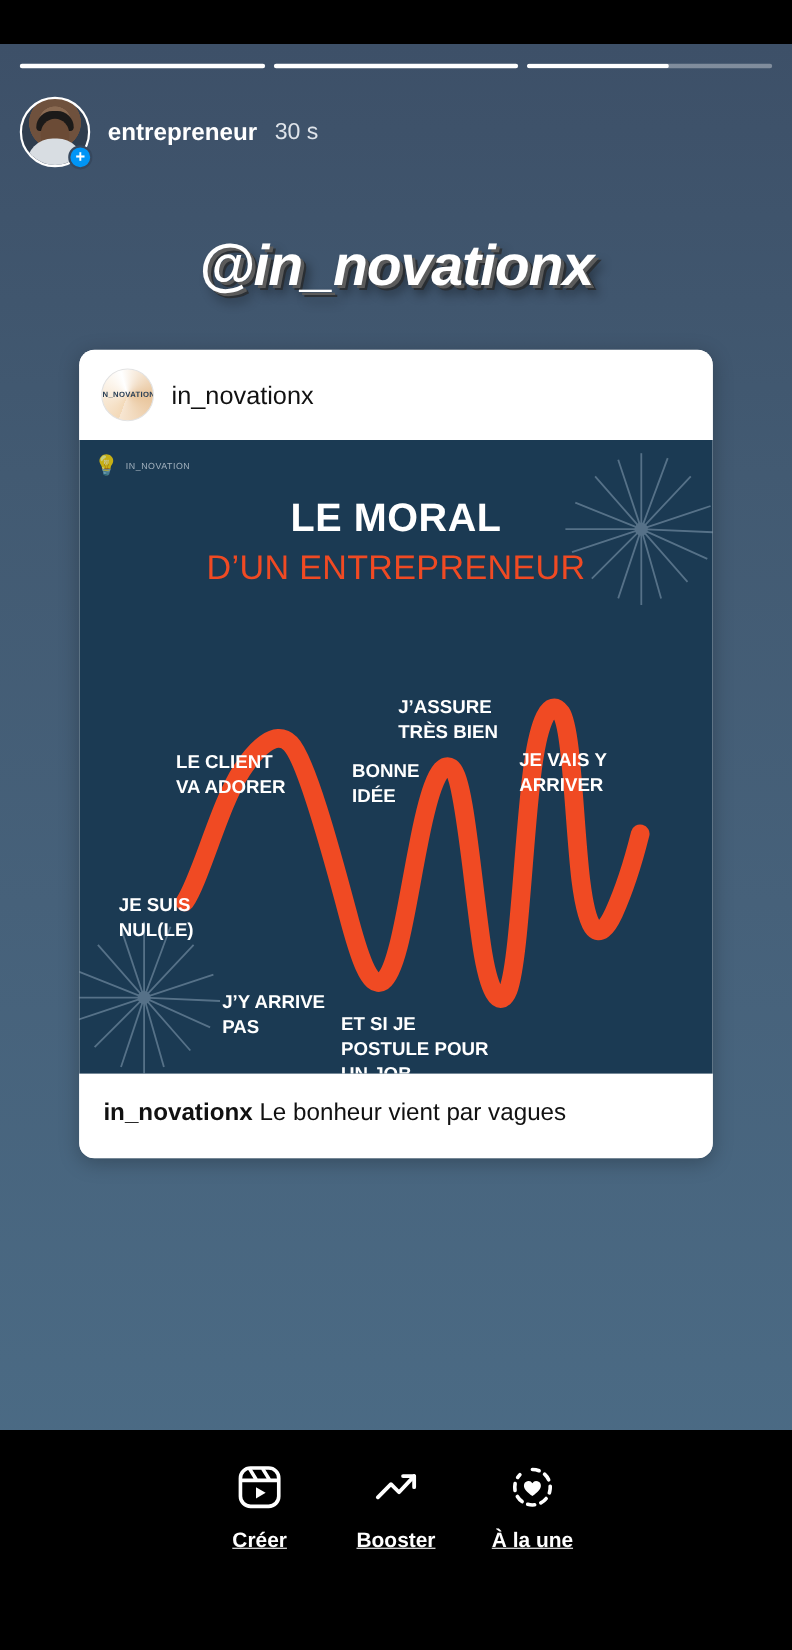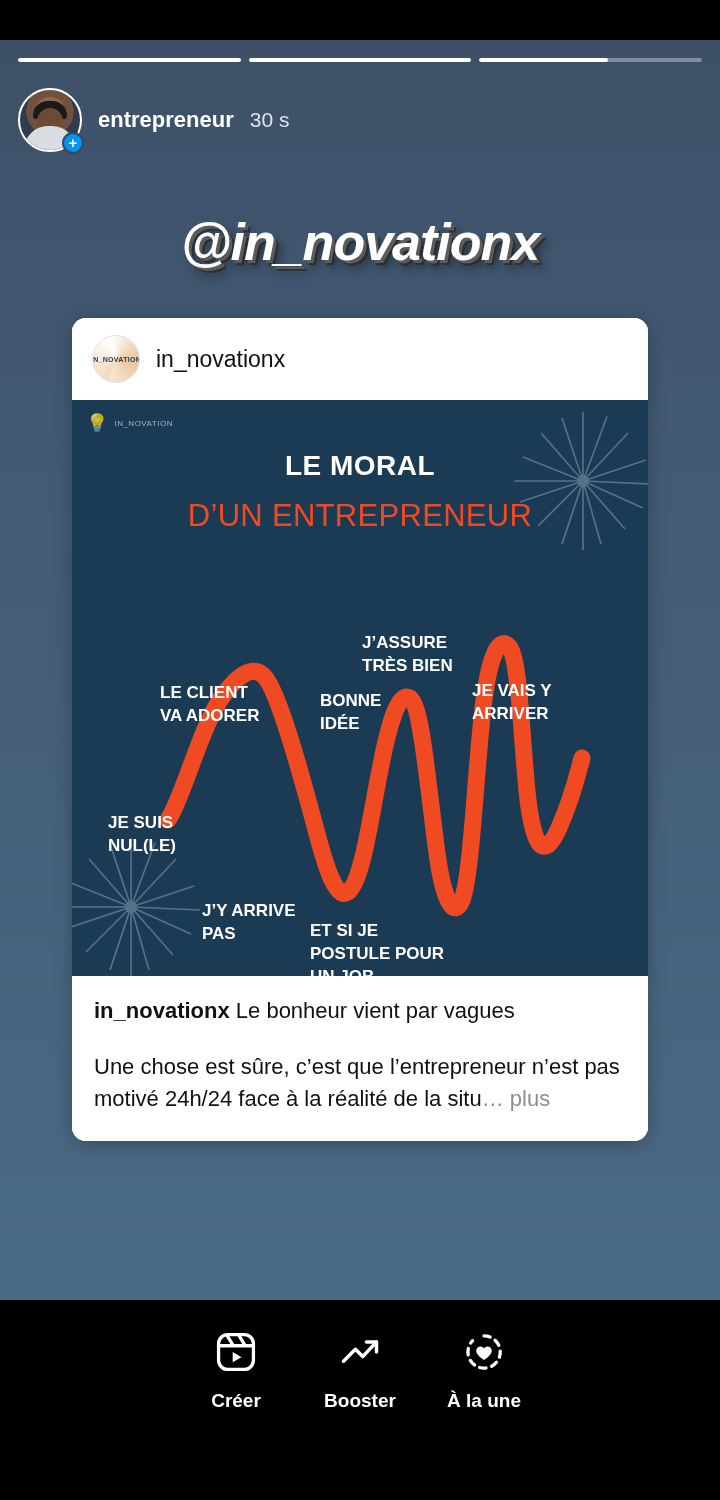--- a/index.html
+++ b/index.html
@@ -135,21 +135,21 @@
   .watermark-tl .wm-text { color: #cfd9e2; font-size: 8px; letter-spacing: .5px; }
   .burst {
     position: absolute; width: 150px; height: 150px;
     opacity: .45;
   }
   .burst.tr { right: -10px; top: 6px; }
   .burst.bl { left: -16px; bottom: -6px; }
   .media-title {
     position: absolute; top: 50px; left: 0; width: 100%;
     text-align: center; color: #ffffff;
-    font-size: 28px; font-weight: 700; letter-spacing: .5px;
+    font-size: 36px; font-weight: 700; letter-spacing: .5px;
   }
   .media-subtitle {
     position: absolute; top: 98px; left: 0; width: 100%;
     text-align: center; color: #f04a23;
     font-size: 31px; font-weight: 400; letter-spacing: .3px;
   }
   .chart-area { position: absolute; inset: 0; }
   .chart-label {
     position: absolute; color: #ffffff;
     font-size: 17px; font-weight: 700; line-height: 1.35;
@@ -171,21 +171,21 @@
     width: 720px; height: 200px;
     background: #000000;
     display: flex; align-items: flex-start; justify-content: center;
     padding-top: 30px; gap: 0;
   }
   .bb-item {
     width: 124px; display: flex; flex-direction: column;
     align-items: center; gap: 16px;
   }
   .bb-icon { width: 44px; height: 44px; color: #ffffff; }
-  .bb-label { color: #ffffff; font-size: 19px; font-weight: 700; white-space: nowrap; }
+  .bb-label { color: #ffffff; font-size: 19px; font-weight: 700; white-space: nowrap; text-decoration: underline; }
 </style>
 </head>
 <body>
 
 <div class="phone">
 
   <div class="story">
 
     <div class="progress-row">
       <div class="progress-seg full"></div>
@@ -292,23 +292,20 @@
           <div class="chart-label" style="left:400px; top:280px; width:170px;">JE VAIS Y
 ARRIVER</div>
         </div>
       </div>
 
       <div class="post-caption">
         <div class="caption-line1">
           <b>in_novationx</b>
           <span>Le bonheur vient par vagues</span>
         </div>
-        <div class="caption-body">
-          <span>Une chose est sûre, c’est que l’entrepreneur n’est pas motivé 24h/24 face à la réalité de la situ</span><span class="caption-more">… plus</span>
-        </div>
       </div>
     </div>
   </div>
 
   <div class="bottom-bar">
 
     <div class="bb-item">
       <svg class="bb-icon" viewBox="0 0 24 24" fill="none" stroke="currentColor" stroke-width="1.8">
         <rect x="2.5" y="2.5" width="19" height="19" rx="5"></rect>
         <path d="M7 2.8 L10.5 8.5 M13.5 2.8 L17 8.5 M2.6 8.6 H21.4"></path>

